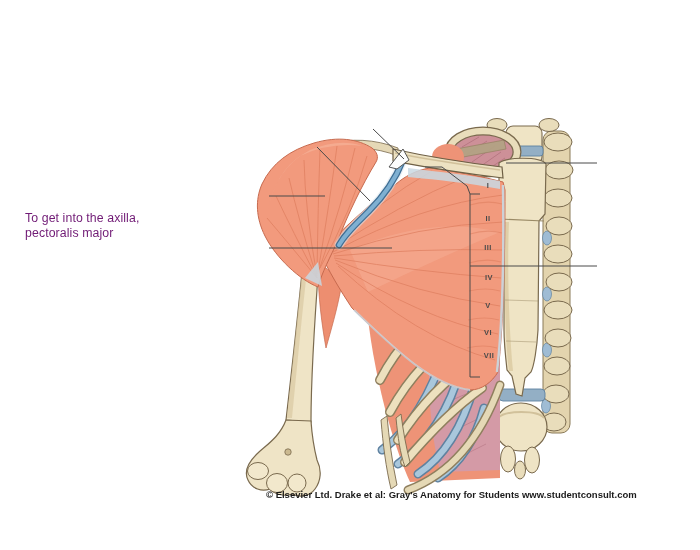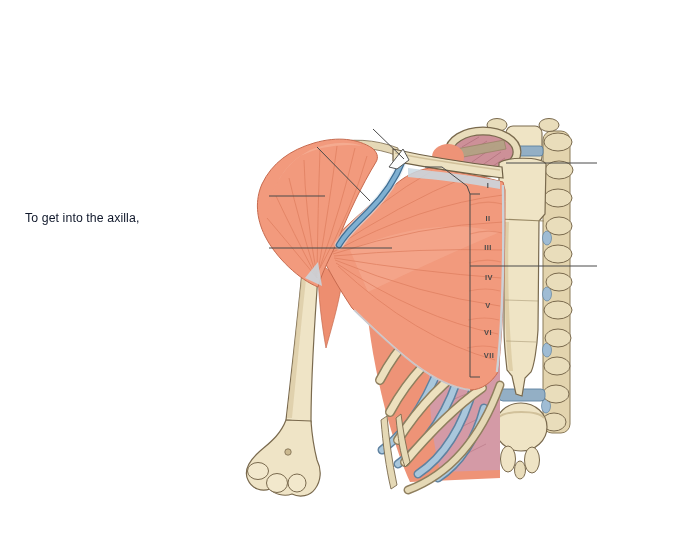--- a/index.html
+++ b/index.html
@@ -1,32 +1,33 @@
 <!DOCTYPE html>
 <html><head>
 <meta charset="utf-8">
 <style>
   html,body{margin:0;padding:0;background:#ffffff;}
   .stage{position:relative;width:700px;height:550px;background:#ffffff;overflow:hidden;
          font-family:"Liberation Sans",sans-serif;}
   .note{position:absolute;left:25px;top:211px;font-size:12.3px;line-height:14.6px;
-        color:#0f172a;letter-spacing:.1px;}
+        color:#701a75;letter-spacing:.1px;}
   .credit{position:absolute;left:266px;top:489px;font-size:9.5px;font-weight:700;
           color:#1a1a1a;white-space:nowrap;letter-spacing:0;}
   svg{position:absolute;left:0;top:0;}
   .numeral{font-family:"Liberation Sans",sans-serif;font-size:7.5px;font-weight:700;
            fill:#4a4a4a;letter-spacing:.4px;}
 </style>
 </head>
 <body>
 
 <div class="stage">
 
   <div class="note">
     <div>To get into the axilla,</div>
+    <div>pectoralis major</div>
   </div>
 
   <svg width="700" height="550" viewBox="0 0 700 550">
 
     <g>
       <rect x="543" y="131" width="27" height="302" rx="9" fill="#E3D4AE" stroke="#8A7A58" stroke-width="1"></rect>
 
       <g>
         <ellipse cx="547" cy="238" rx="4.5" ry="7" fill="#9FBCD4" stroke="#5F82A0" stroke-width=".7"></ellipse>
         <ellipse cx="547" cy="294" rx="4.5" ry="7" fill="#9FBCD4" stroke="#5F82A0" stroke-width=".7"></ellipse>
@@ -229,13 +230,14 @@
       <text class="numeral" x="488" y="188">I</text>
       <text class="numeral" x="488" y="221">II</text>
       <text class="numeral" x="488" y="250">III</text>
       <text class="numeral" x="489" y="280">IV</text>
       <text class="numeral" x="488" y="308">V</text>
       <text class="numeral" x="488" y="335">VI</text>
       <text class="numeral" x="489" y="358">VII</text>
     </g>
   </svg>
 
+  <div class="credit">© Elsevier Ltd. Drake et al: Gray's Anatomy for Students www.studentconsult.com</div>
 </div>
 
 </body></html>

